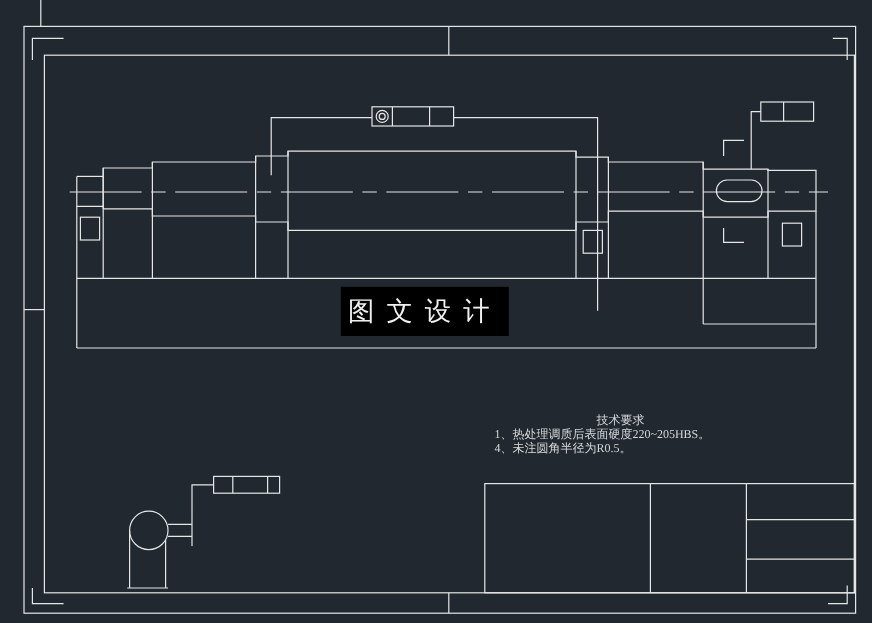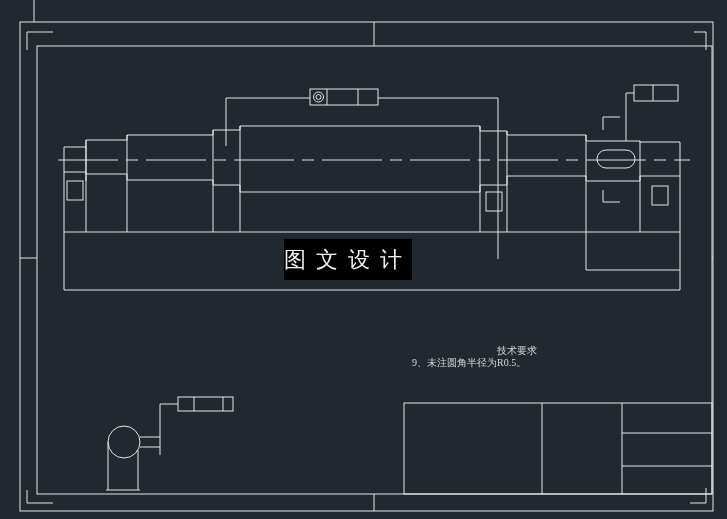--- a/index.html
+++ b/index.html
@@ -1,18 +1,18 @@
 <!DOCTYPE html>
 <html><head>
 <meta charset="utf-8">
 <style>
   html, body { margin:0; padding:0; background:#212830; }
   body { width:727px; height:519px; position:relative; overflow:hidden; font-family:"DejaVu Sans", sans-serif; color:#e6e6e6; }
   svg { position:absolute; left:0; top:0; }
-  .stamp { position:absolute; left:284px; top:239px; width:128px; height:41px; background:#000; display:flex; align-items:center; justify-content:center; }
+  .stamp { position:absolute; left:284px; top:239px; width:140px; height:41px; background:#000; display:flex; align-items:center; justify-content:center; }
   .stamp span { color:#f0f0f0; font-family:"DejaVu Serif", serif; font-size:22px; letter-spacing:10px; }
   .tech { position:absolute; left:412px; top:345px; font-size:10px; line-height:12px; color:#d8d8d8; font-family:Liberation Serif, serif; }
   .tech .title { padding-left:85px; }
 </style>
 </head>
 <body>
 
 <svg width="727" height="519" viewBox="0 0 727 519">
   <g stroke="#e6e6e6" fill="none" stroke-width="1">
 
@@ -94,14 +94,15 @@
     <line x1="622" y1="466" x2="712" y2="466"></line>
   </g>
 </svg>
 
 <div class="stamp">
   <span>图文设计</span>
 </div>
 
 <div class="tech">
   <div class="title">技术要求</div>
-  <div>9、未注圆角半径为R0.5。</div>
+  <div>1、热处理调质后表面硬度220~205HBS。</div>
+  <div>4、未注圆角半径为R0.5。</div>
 </div>
 
 </body></html>

